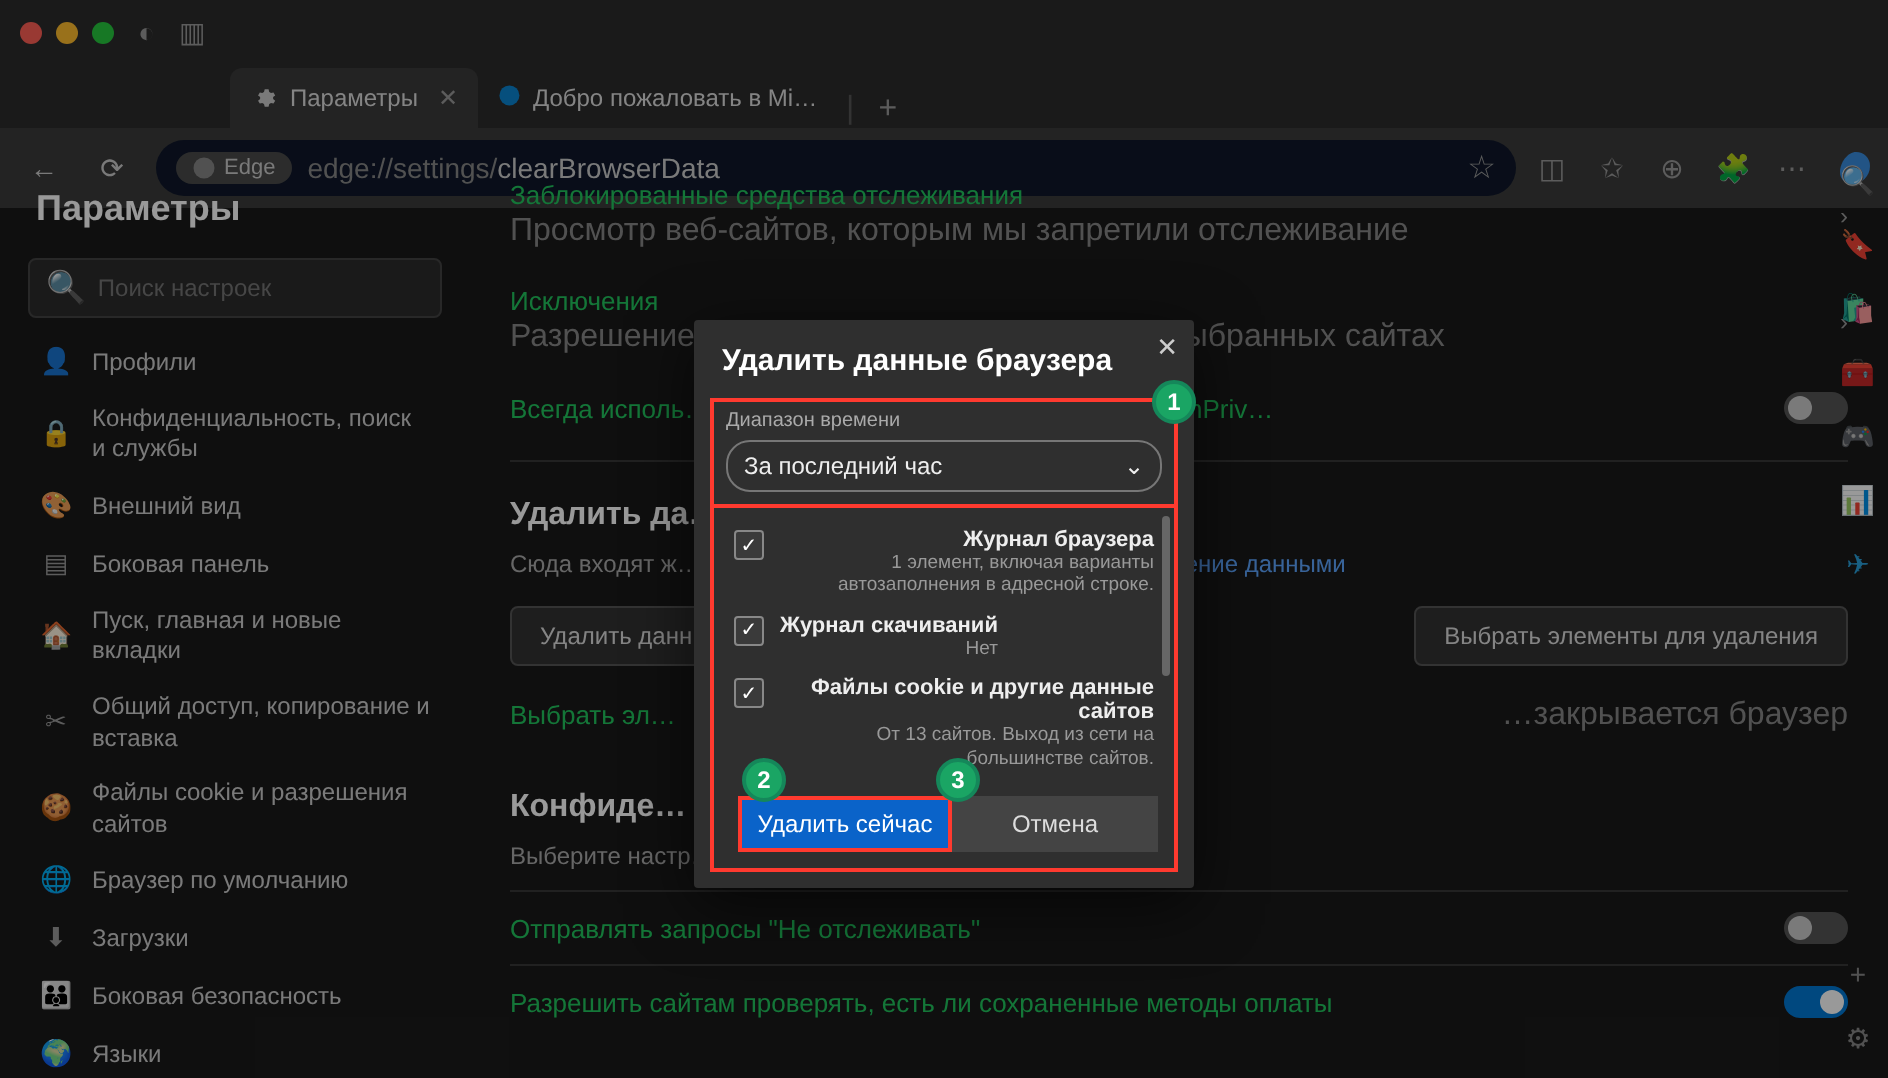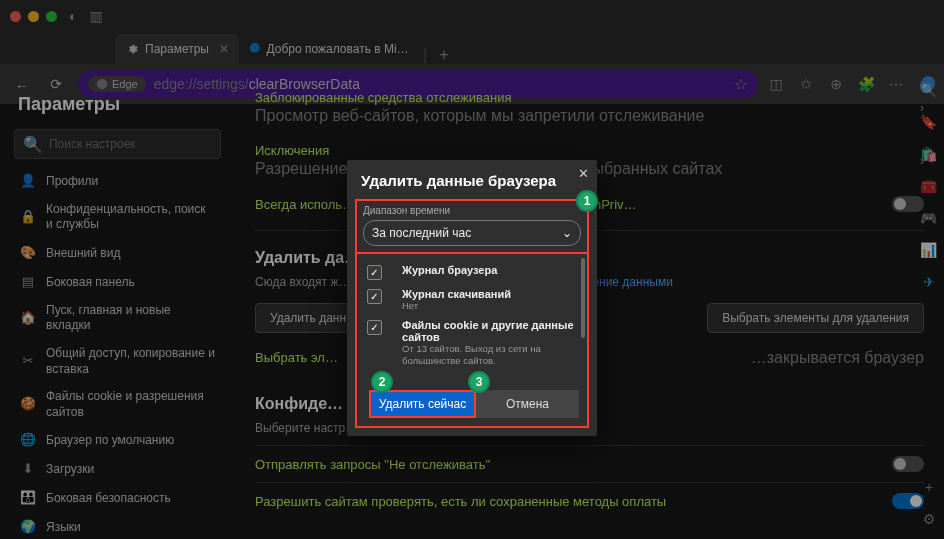--- a/index.html
+++ b/index.html
@@ -16,40 +16,40 @@
 .tabs { height: 32px; background: #2c2c2c; display: flex; align-items: flex-end; padding-left: 115px; }
 .tab { height: 30px; display: flex; align-items: center; padding: 0 10px; gap: 6px; font-size: 12px; color: #ddd; max-width: 180px; }
 .tab.active { background: #3b3b3b; border-radius: 6px 6px 0 0; }
 .tab .fav { width: 14px; height: 14px; display: inline-block; }
 .tab-close { color: #999; margin-left: 4px; font-size: 12px; }
 .tab-add { color: #999; padding: 0 8px; font-size: 16px; }
 
 
 .toolbar { height: 40px; background: #3b3b3b; display: flex; align-items: center; padding: 0 10px; gap: 10px; }
 .tb-btn { color: #ccc; width: 24px; text-align: center; font-size: 14px; }
-.addr { flex: 1; display: flex; align-items: center; background: #4c1d95; height: 28px; border-radius: 14px; padding: 0 10px; gap: 8px; }
+.addr { flex: 1; display: flex; align-items: center; background: #0f172a; height: 28px; border-radius: 14px; padding: 0 10px; gap: 8px; }
 .edge-label { background: #4a4a4a; padding: 2px 8px; border-radius: 10px; font-size: 11px; color: #ccc; display: flex; align-items: center; gap: 4px; }
 .url { color: #ccc; font-size: 14px; }
 .url .muted { color: #888; }
 .tb-right { display: flex; gap: 14px; color: #999; font-size: 14px; align-items: center; }
 .tb-right span { width: 16px; text-align: center; }
 
 
 .content { display: flex; height: calc(100% - 72px); position: absolute; top: 72px; width: 100%; }
 .sidebar { width: 235px; padding: 10px 14px; overflow: hidden; }
 .sidebar h2 { color: #fff; font-size: 18px; font-weight: 600; margin: 12px 0 14px 4px; }
 .search { background: #2c2c2c; border: 1px solid #444; border-radius: 4px; height: 30px; display: flex; align-items: center; padding: 0 8px; gap: 6px; margin-bottom: 8px; }
 .search input { background: none; border: none; color: #999; font-size: 12px; outline: none; flex: 1; }
 .nav-item { display: flex; align-items: center; gap: 10px; padding: 6px 6px; color: #ccc; font-size: 12px; line-height: 1.3; cursor: pointer; border-radius: 4px; }
 .nav-item .icon { width: 16px; color: #999; flex-shrink: 0; text-align: center; font-size: 13px; }
 
 .main { flex: 1; padding: 0 20px; overflow: hidden; position: relative; }
 .section { border-bottom: 1px solid #383838; padding: 14px 0; }
 .section-row { display: flex; justify-content: space-between; align-items: center; padding: 4px 0; }
-.section-title { color: #bef264; font-size: 13px; font-weight: 500; }
+.section-title { color: #22c55e; font-size: 13px; font-weight: 500; }
 .section-sub { color: #888; font-size: 16px; margin-top: 2px; }
 .chevron { color: #999; font-size: 12px; }
 .link { color: #5ea6ff; font-size: 12px; }
 .h3 { color: #fff; font-size: 16px; font-weight: 600; margin: 18px 0 8px; }
 .desc { color: #aaa; font-size: 12px; margin-bottom: 10px; }
 .btn-outline { background: #333; border: 1px solid #555; color: #ddd; font-size: 12px; padding: 7px 14px; border-radius: 4px; }
 .toggle { width: 32px; height: 16px; border-radius: 8px; background: #555; position: relative; }
 .toggle::after { content: ""; position: absolute; width: 12px; height: 12px; border-radius: 50%; background: #ccc; top: 2px; left: 2px; }
 .toggle.on { background: #0078d4; } .toggle.on::after { left: 18px; background: #fff; }
 
@@ -57,21 +57,21 @@
 .overlay { position: absolute; inset: 0; background: rgba(0,0,0,0.4); display: flex; align-items: flex-start; justify-content: center; padding-top: 160px; }
 .dialog { width: 250px; background: #2f2f2f; border-radius: 2px; box-shadow: 0 8px 32px rgba(0,0,0,0.6); position: relative; }
 .dialog-close { position: absolute; right: 8px; top: 6px; color: #ccc; font-size: 13px; }
 .dialog-title { color: #fff; font-size: 15px; font-weight: 600; padding: 12px 14px 10px; }
 .fg1 { border: 2px solid #ff3a2f; margin: 0 8px; padding: 4px 6px 6px; position: relative; }
 .fg-label { color: #aaa; font-size: 10px; margin-bottom: 4px; }
 .select { border: 1px solid #777; height: 26px; display: flex; align-items: center; justify-content: space-between; padding: 0 8px; color: #eee; font-size: 12px; border-radius: 12px; }
 .badge { position: absolute; width: 22px; height: 22px; border-radius: 50%; color: #fff; font-size: 12px; font-weight: 600; display: flex; align-items: center; justify-content: center; background: #1aa564; border: 2px solid #15875a; }
 .badge.b1 { right: -11px; top: -11px; }
 .list { padding: 6px 10px 4px; max-height: 136px; overflow: hidden; position: relative; border: 2px solid #ff3a2f; border-top: none; border-bottom: none; margin: 0 8px; }
-.li { display: flex; gap: 20px; padding: 4px 0; }
+.li { display: flex; gap: 8px; padding: 4px 0; text-align: right; }
 .cb { width: 15px; height: 15px; border: 1px solid #888; border-radius: 2px; flex-shrink: 0; background: #3a3a3a; display: flex; align-items: center; justify-content: center; color: #fff; font-size: 10px; margin-top: 1px; }
 .cb.checked::after { content: "✓"; }
 .li-txt .t { color: #eee; font-size: 11px; font-weight: 600; }
 .li-txt .s { color: #999; font-size: 9.5px; line-height: 1.2; }
 .scrollbar { position: absolute; right: 2px; top: 4px; width: 4px; height: 80px; background: #666; border-radius: 2px; }
 .actions { display: flex; padding: 8px; gap: 0; position: relative; border: 2px solid #ff3a2f; border-top: none; margin: 0 8px 8px; }
 .btn { flex: 1; height: 28px; font-size: 12px; border: none; cursor: pointer; }
 .btn.cancel { background: #444; color: #ddd; }
 .btn.primary { background: #0a63c9; color: #fff; border: 2px solid #ff3a2f; margin-left: 4px; }
 .badge.b2 { left: 14px; top: -11px; } .badge.b3 { left: 50%; top: -11px; margin-left: -4px; }
@@ -275,20 +275,21 @@
         <span>⌄</span>
       </div>
     </div>
     <div class="list">
       <div class="scrollbar"></div>
       <div id="dlg-items">
           <div class="li">
             <div class="cb checked"></div>
             <div class="li-txt">
               <div class="t">Журнал браузера</div>
+              <div class="s">1 элемент, включая варианты автозаполнения в адресной строке.</div>
             </div>
           </div>
           <div class="li">
             <div class="cb checked"></div>
             <div class="li-txt">
               <div class="t">Журнал скачиваний</div>
               <div class="s">Нет</div>
             </div>
           </div>
           <div class="li">

